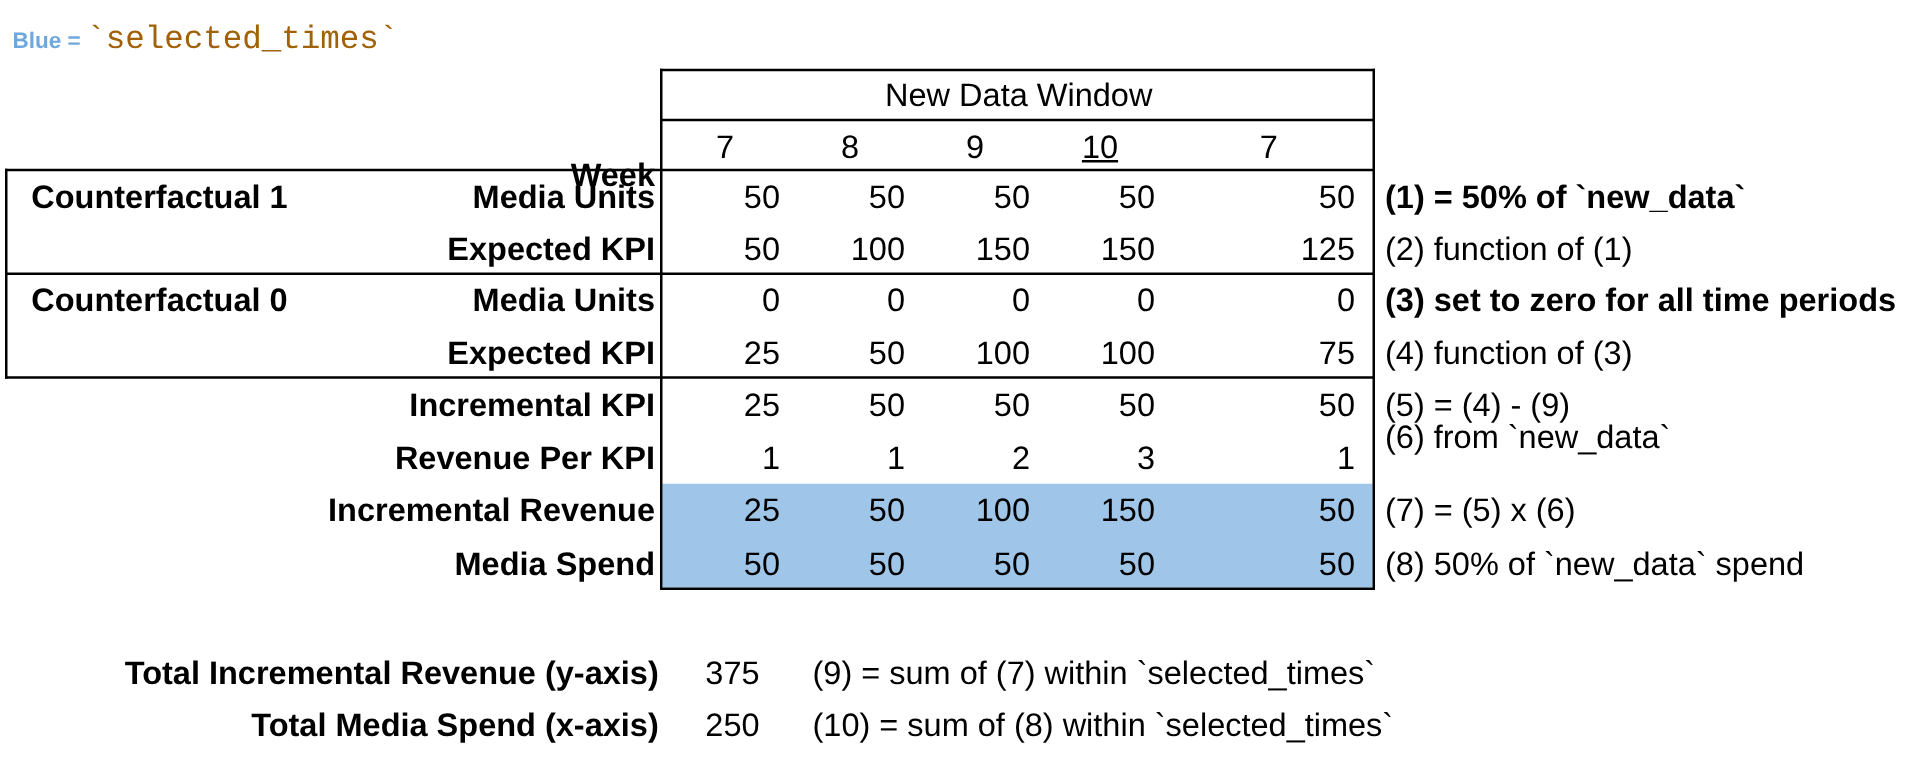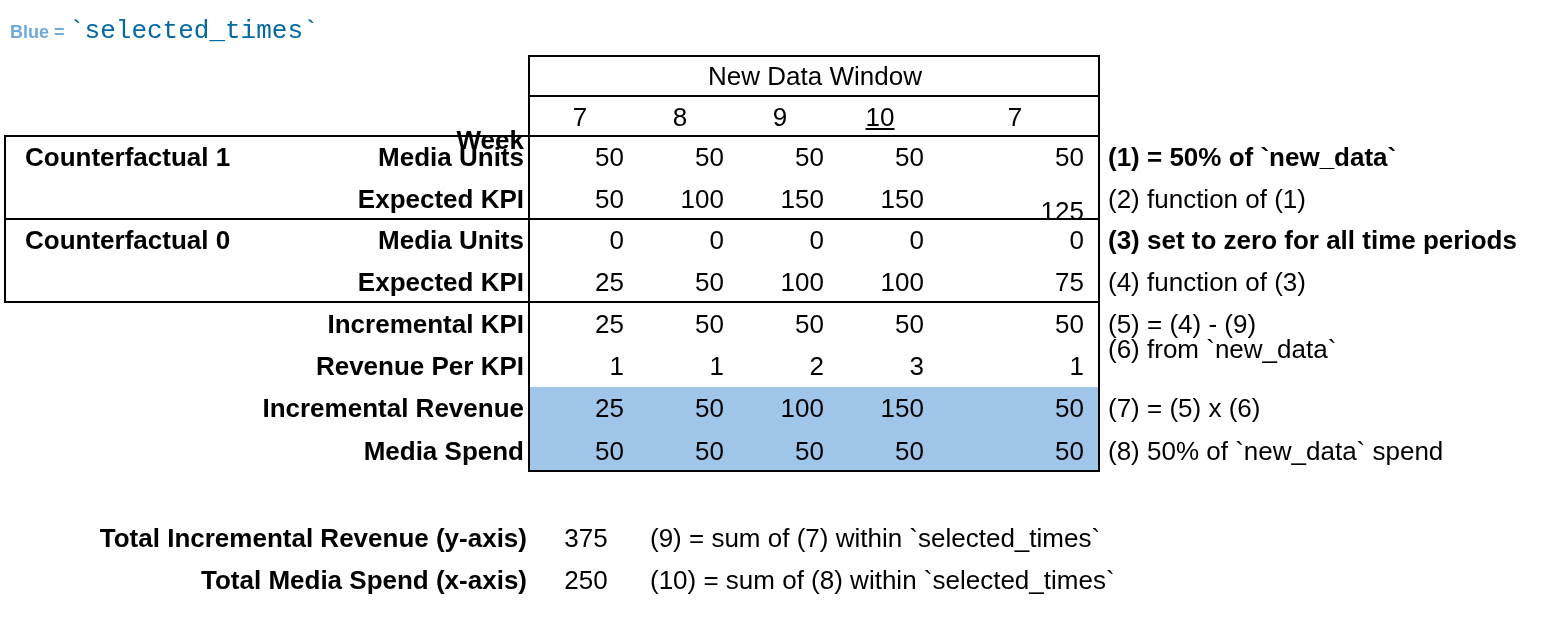--- a/index.html
+++ b/index.html
@@ -17,21 +17,21 @@
   .legend { position:absolute; left:10px; top:16px; white-space:nowrap; }
   .legend .legend-label { font-size:18px; font-weight:bold; }
   .legend .legend-code { font-size:26px; font-family:"Liberation Mono", monospace; }
   .cell { position:absolute; font-size:26px; white-space:nowrap; }
 </style>
 </head>
 <body>
 
 <div class="legend">
   <span class="legend-label" style="color: rgb(111, 168, 220);">Blue =</span>
-  <span class="legend-code" style="color: #0369a1;">`selected_times`</span>
+  <span class="legend-code" style="color: #a16207;">`selected_times`</span>
 </div>
 
 <div class="abs" id="highlight-rect" style="left: 530px; top: 387px; width: 568px; height: 83px; background: rgb(159, 197, 232);"></div>
 
 <div class="txt center" style="left:530px; top:55px; width:570px; height:42px; line-height:42px;">New Data Window</div>
 <div class="txt right bold" style="left:250px; top:97px; width:274px; height:40px; line-height:40px;">Week</div>
 <div id="week-cells">
     <div class="cell" style="left: 530px; top: 97px; width: 100px; height: 40px; line-height: 40px; text-align: center;">7</div>
     <div class="cell" style="left: 630px; top: 97px; width: 100px; height: 40px; line-height: 40px; text-align: center;">8</div>
     <div class="cell" style="left: 730px; top: 97px; width: 100px; height: 40px; line-height: 40px; text-align: center;">9</div>
@@ -46,21 +46,21 @@
     <div class="cell" style="left: 630px; top: 137px; width: 94px; height: 41px; line-height: 41px; text-align: right;">50</div>
     <div class="cell" style="left: 730px; top: 137px; width: 94px; height: 41px; line-height: 41px; text-align: right;">50</div>
     <div class="cell" style="left: 830px; top: 137px; width: 94px; height: 41px; line-height: 41px; text-align: right;">50</div>
     <div class="cell" style="left: 930px; top: 137px; width: 154px; height: 41px; line-height: 41px; text-align: right;">50</div>
     <div class="cell" style="left: 1108px; top: 137px; height: 41px; line-height: 41px; font-weight: bold;">(1) = 50% of `new_data`</div>
     <div class="cell" style="left: 250px; top: 178px; width: 274px; height: 42px; line-height: 42px; text-align: right; font-weight: bold;">Expected KPI</div>
     <div class="cell" style="left: 530px; top: 178px; width: 94px; height: 42px; line-height: 42px; text-align: right;">50</div>
     <div class="cell" style="left: 630px; top: 178px; width: 94px; height: 42px; line-height: 42px; text-align: right;">100</div>
     <div class="cell" style="left: 730px; top: 178px; width: 94px; height: 42px; line-height: 42px; text-align: right;">150</div>
     <div class="cell" style="left: 830px; top: 178px; width: 94px; height: 42px; line-height: 42px; text-align: right;">150</div>
-    <div class="cell" style="left: 930px; top: 178px; width: 154px; height: 42px; line-height: 42px; text-align: right; margin-top: 12px;">125</div>
+    <div class="cell" style="left: 930px; top: 178px; width: 154px; height: 42px; line-height: 42px; text-align: right;">125</div>
     <div class="cell" style="left: 1108px; top: 178px; height: 42px; line-height: 42px; font-weight: normal;">(2) function of (1)</div>
     <div class="cell" style="left: 25px; top: 220px; width: 230px; height: 41px; line-height: 41px; font-weight: bold;">Counterfactual 0</div>
     <div class="cell" style="left: 250px; top: 220px; width: 274px; height: 41px; line-height: 41px; text-align: right; font-weight: bold;">Media Units</div>
     <div class="cell" style="left: 530px; top: 220px; width: 94px; height: 41px; line-height: 41px; text-align: right;">0</div>
     <div class="cell" style="left: 630px; top: 220px; width: 94px; height: 41px; line-height: 41px; text-align: right;">0</div>
     <div class="cell" style="left: 730px; top: 220px; width: 94px; height: 41px; line-height: 41px; text-align: right;">0</div>
     <div class="cell" style="left: 830px; top: 220px; width: 94px; height: 41px; line-height: 41px; text-align: right;">0</div>
     <div class="cell" style="left: 930px; top: 220px; width: 154px; height: 41px; line-height: 41px; text-align: right;">0</div>
     <div class="cell" style="left: 1108px; top: 220px; height: 41px; line-height: 41px; font-weight: bold;">(3) set to zero for all time periods</div>
     <div class="cell" style="left: 250px; top: 261px; width: 274px; height: 42px; line-height: 42px; text-align: right; font-weight: bold;">Expected KPI</div>

